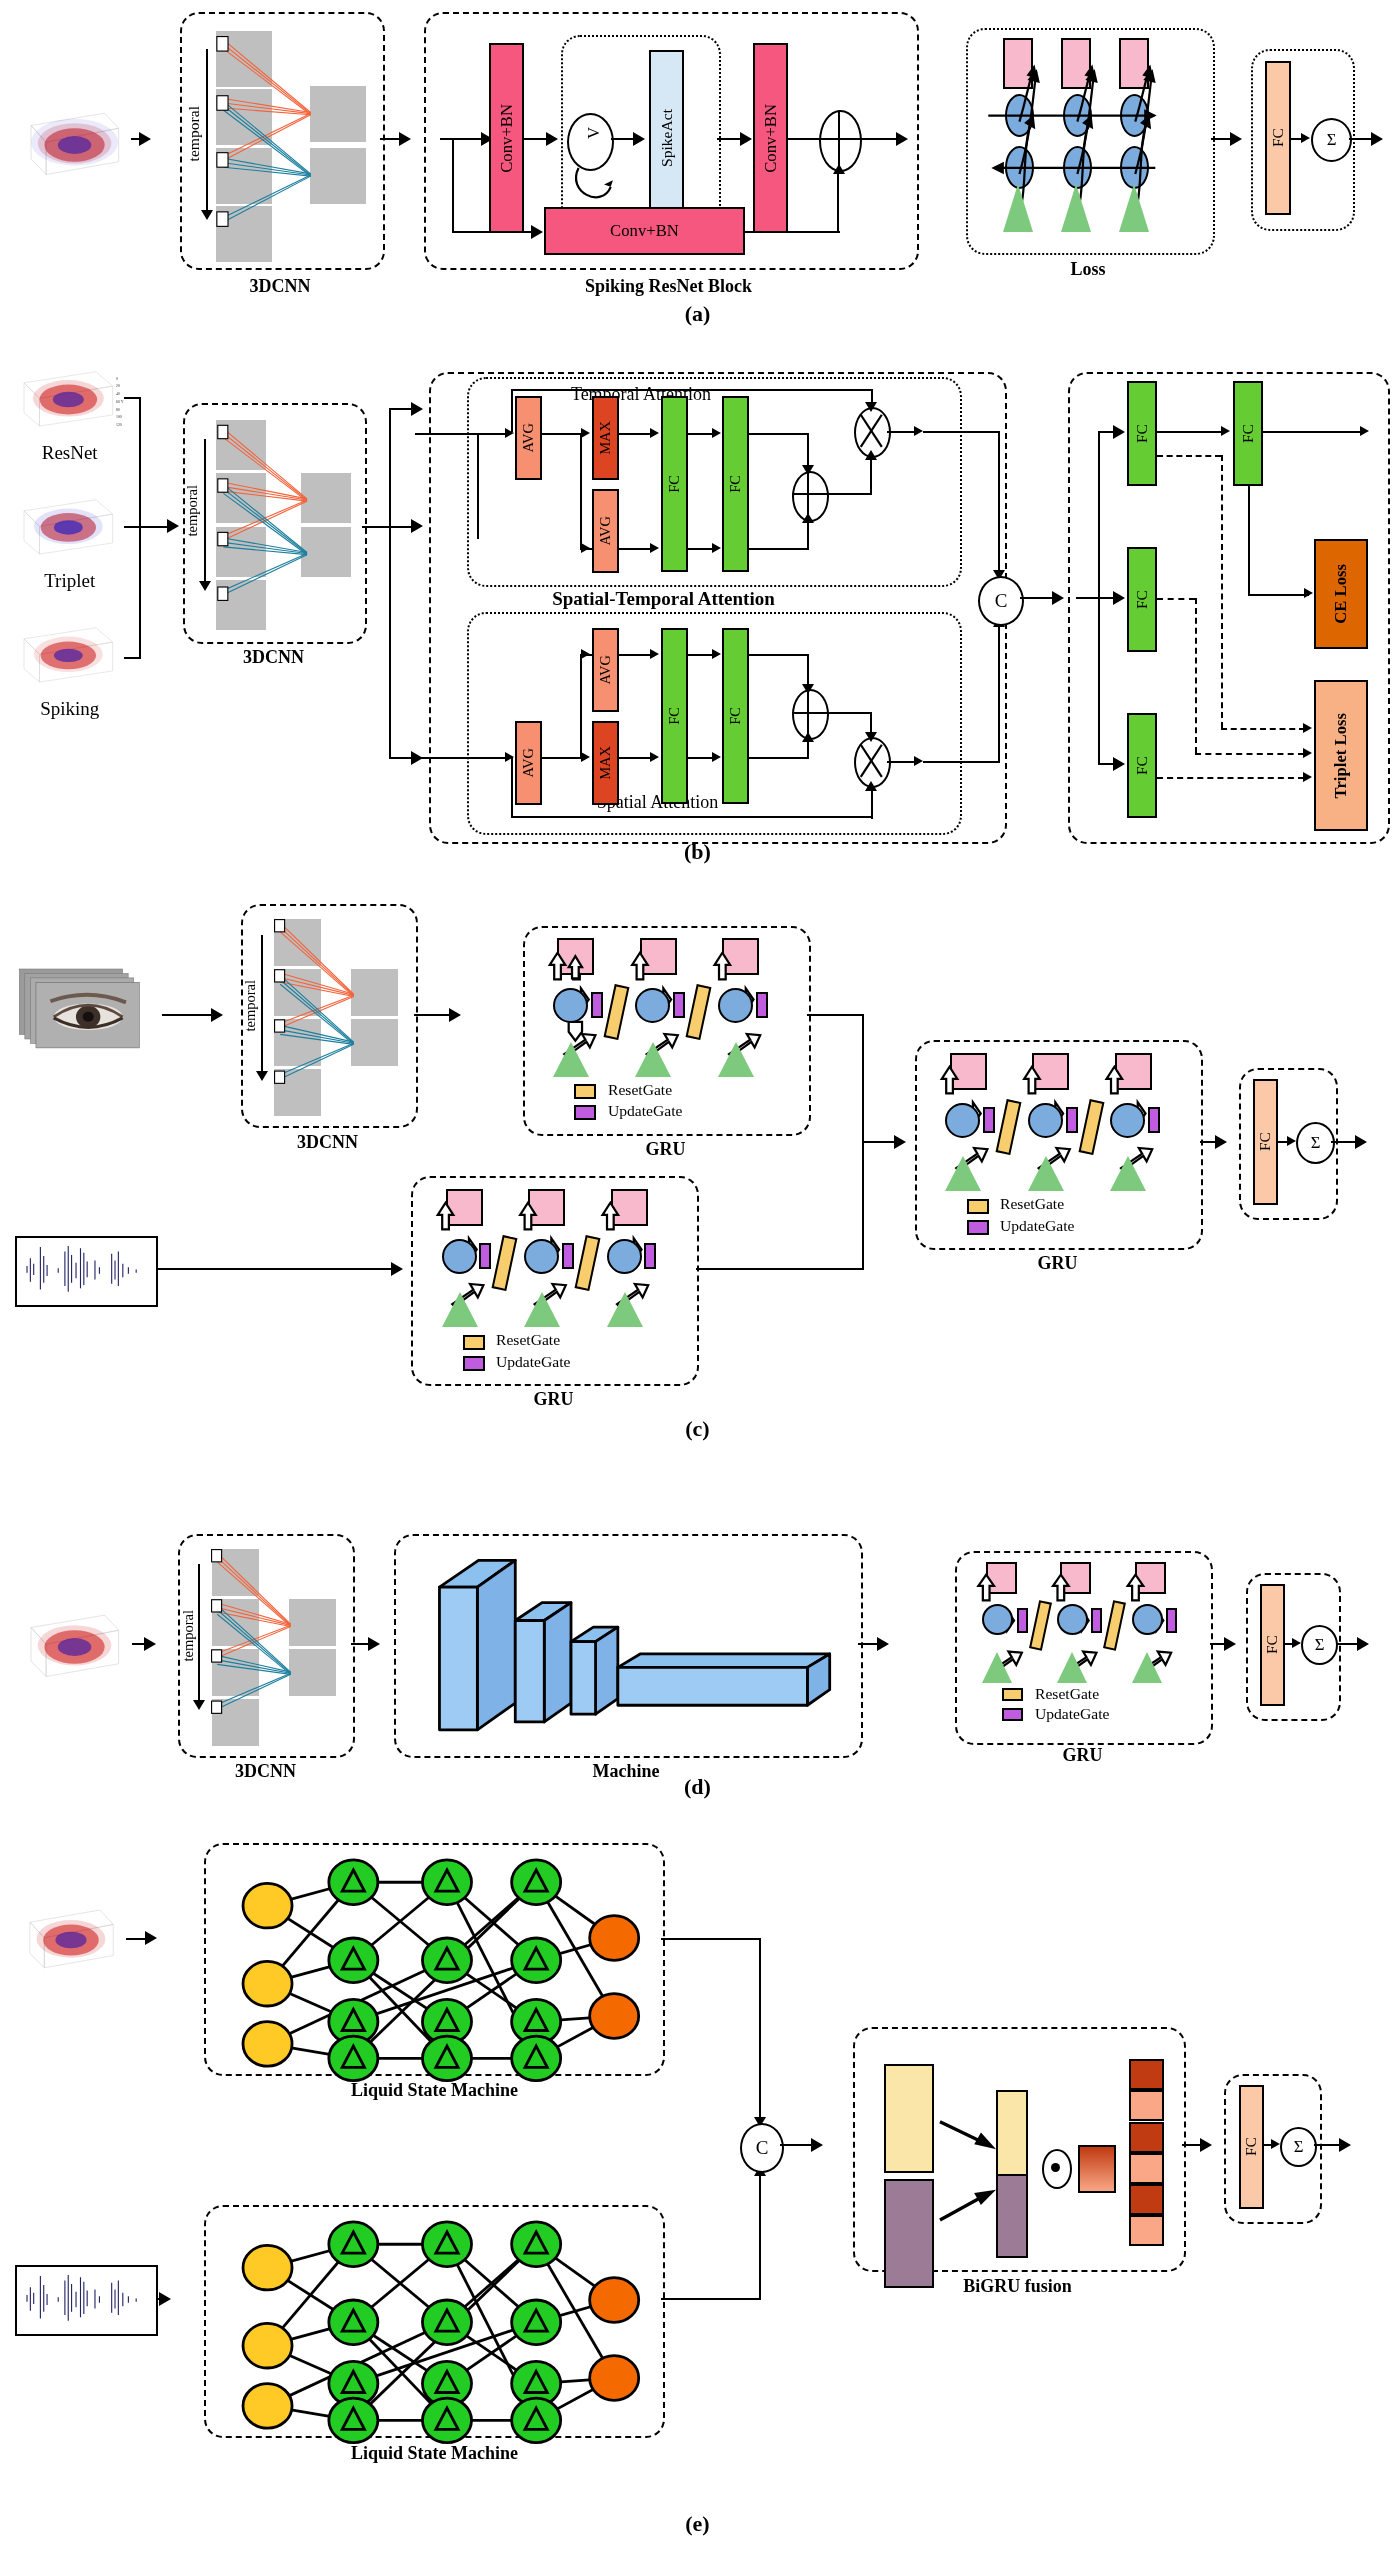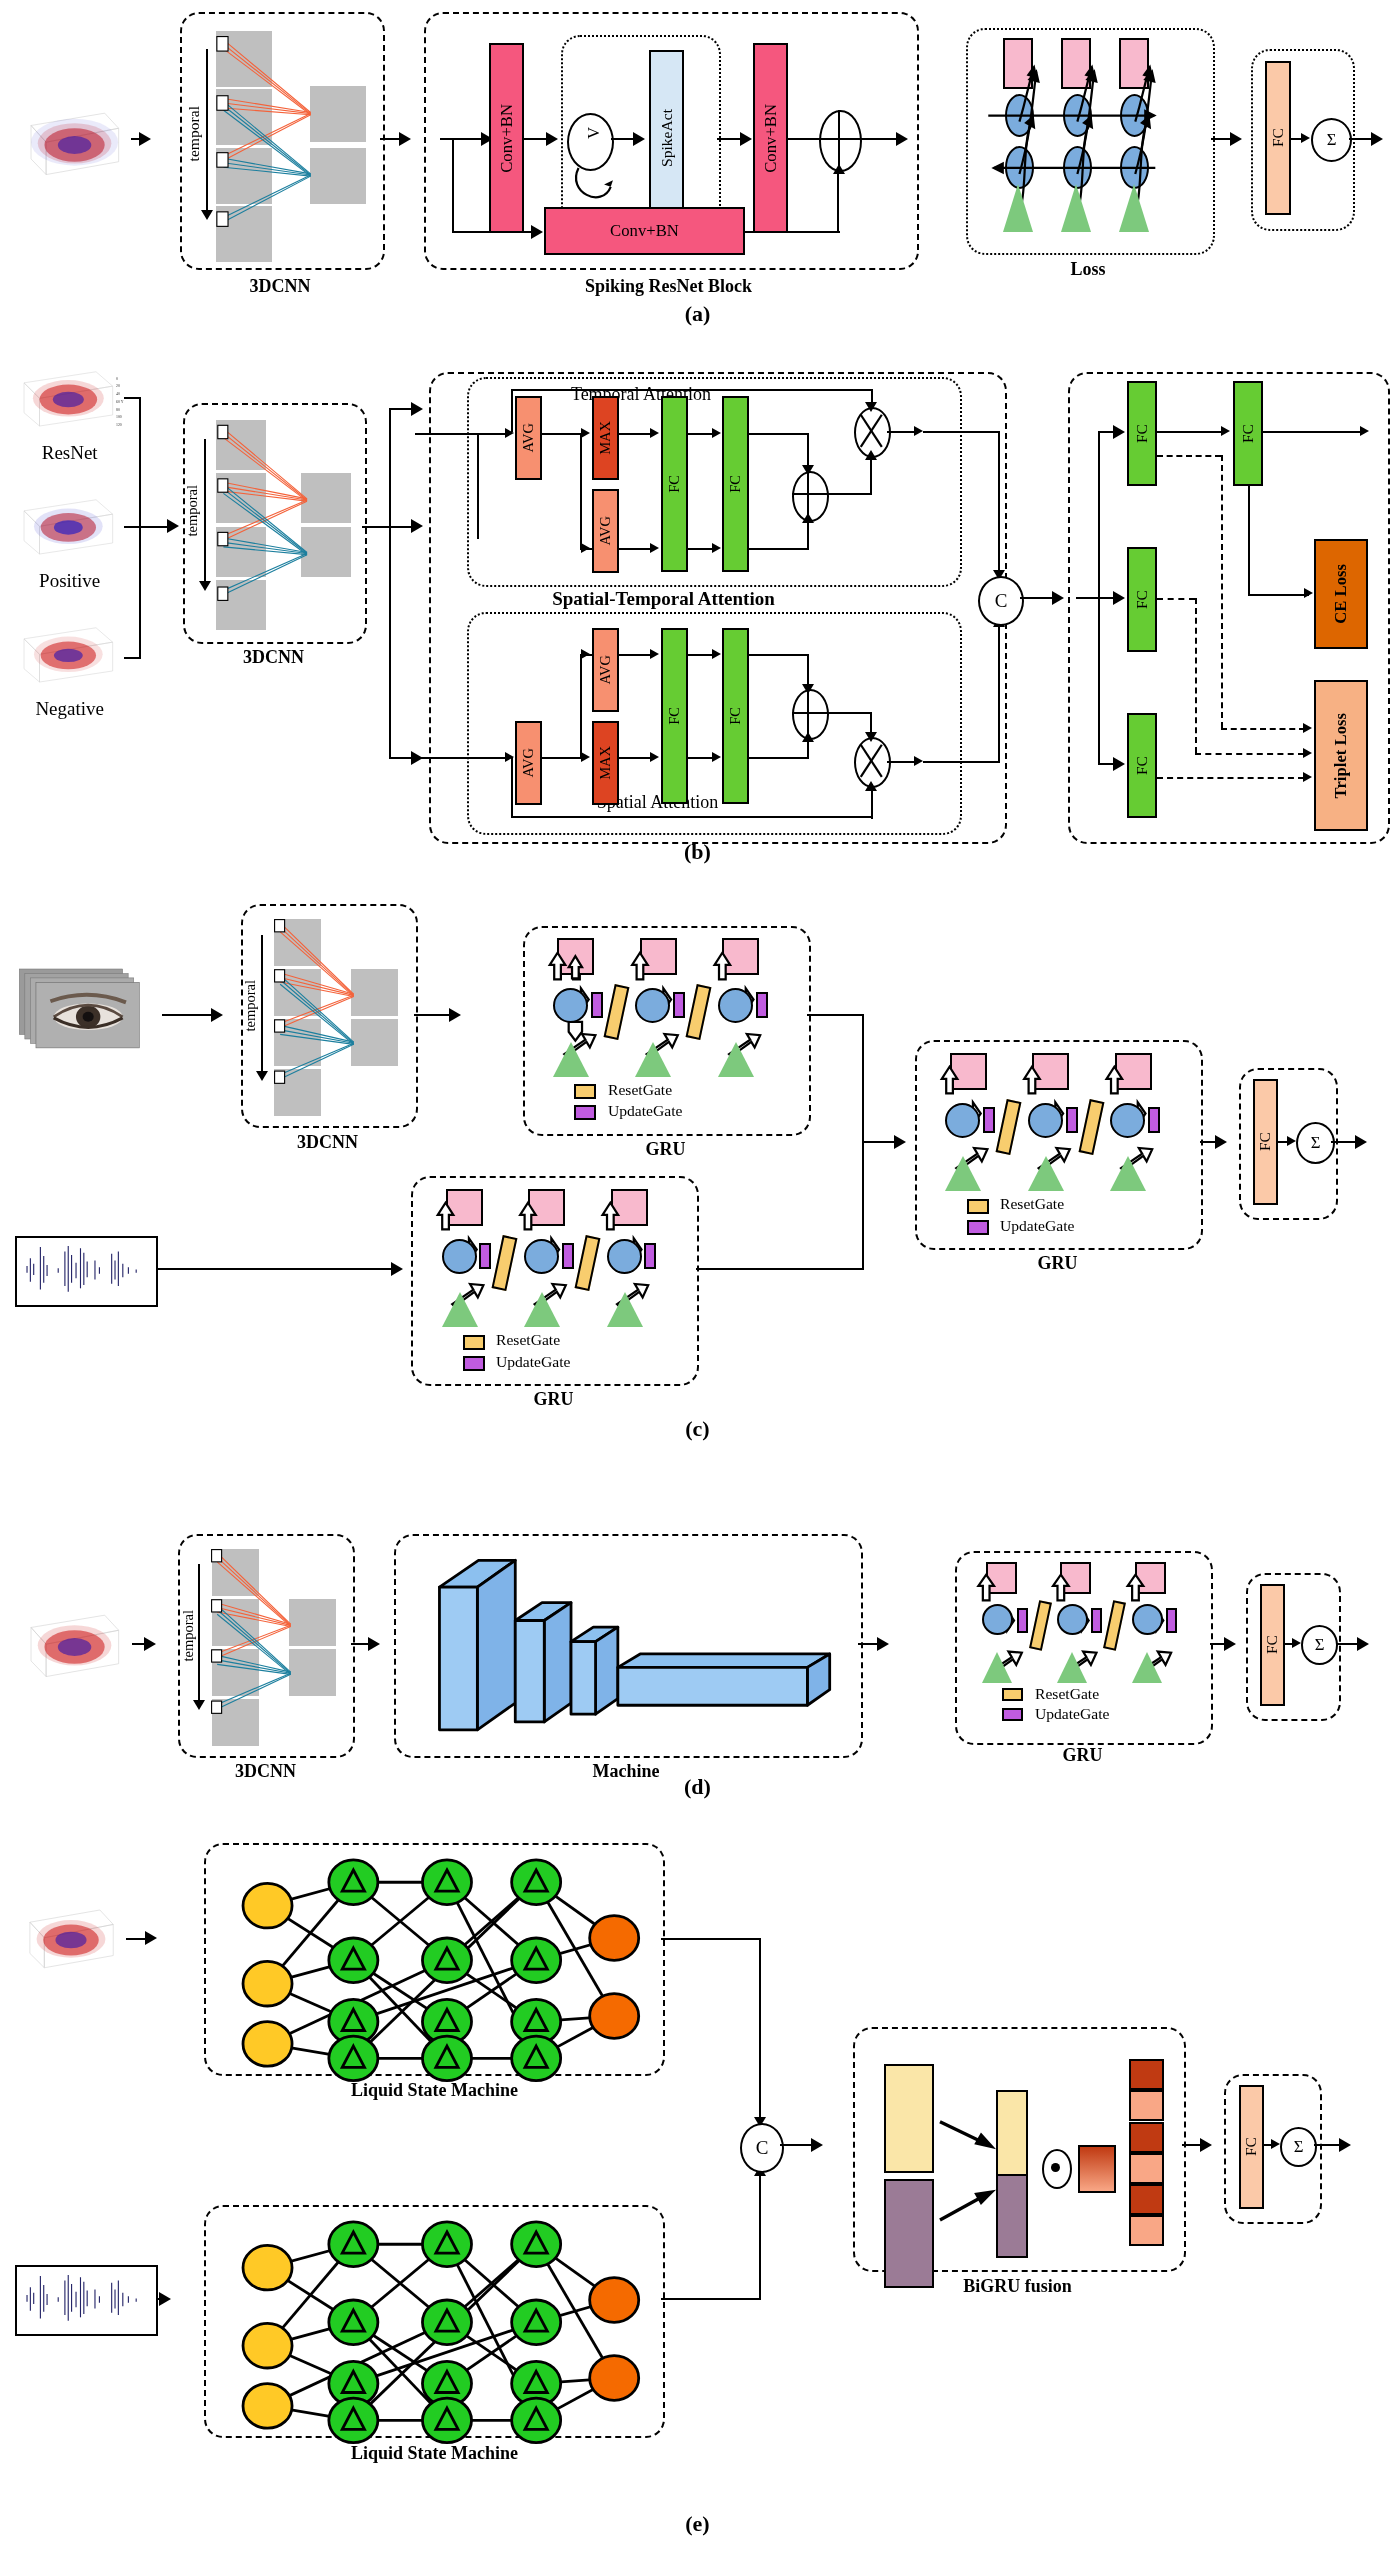--- a/index.html
+++ b/index.html
@@ -231,35 +231,35 @@
       <g stroke="#d5d5d5" stroke-width="1" fill="none">
         <path d="M12 34 L142 14 L172 40 L40 62 Z"></path>
           <path d="M12 34 L12 88 L40 112 L40 62 Z"></path>
           <path d="M40 62 L172 40 L172 92 L40 112 Z"></path>
       </g>
       <ellipse cx="92" cy="64" rx="50" ry="26" fill="#cc1111" opacity="0.55"></ellipse>
       <ellipse cx="92" cy="64" rx="26" ry="13" fill="#1111cc" opacity="0.6"></ellipse>
       <ellipse cx="92" cy="62" rx="62" ry="32" fill="#3333cc" opacity="0.14"></ellipse>
     </svg>
   </div>
-  <div class="lbl-n" style="left:16.7px;top:224px;width:106px;font-size:19px;">Positive</div>
+  <div class="lbl-n" style="left:16.7px;top:224px;width:106px;font-size:19px;">Triplet</div>
 
   <div style="position:absolute;left:16.7px;top:274px;width:106px;height:72px;">
     <svg width="106" height="72" viewBox="0 0 190 130">
       <g stroke="#d5d5d5" stroke-width="1" fill="none">
         <path d="M12 34 L142 14 L172 40 L40 62 Z"></path>
           <path d="M12 34 L12 88 L40 112 L40 62 Z"></path>
           <path d="M40 62 L172 40 L172 92 L40 112 Z"></path>
       </g>
       <ellipse cx="92" cy="64" rx="50" ry="25" fill="#cc1111" opacity="0.55"></ellipse>
       <ellipse cx="92" cy="64" rx="26" ry="12" fill="#1111cc" opacity="0.6"></ellipse>
       <ellipse cx="92" cy="62" rx="62" ry="32" fill="#cc2222" opacity="0.14"></ellipse>
     </svg>
   </div>
-  <div class="lbl-n" style="left:16.7px;top:352px;width:106px;font-size:19px;">Negative</div>
+  <div class="lbl-n" style="left:16.7px;top:352px;width:106px;font-size:19px;">Spiking</div>
 
   <div class="ln vl" style="left:139px;top:51px;height:262px;"></div>
   <div class="ln hl" style="left:124px;top:51px;width:16.7px;"></div>
   <div class="ln hl" style="left:124px;top:180px;width:16.7px;"></div>
   <div class="ln hl" style="left:124px;top:311px;width:16.7px;"></div>
   <div class="ln hl" style="left:139px;top:180px;width:32px;"></div>
   <div class="arw" style="left:167px;top:173px;"></div>
 
   <div class="dash" style="left:183px;top:57px;width:180px;height:237px;"></div>
   <div class="gray" style="left:216px;top:74px;width:50px;height:50px;"></div>

